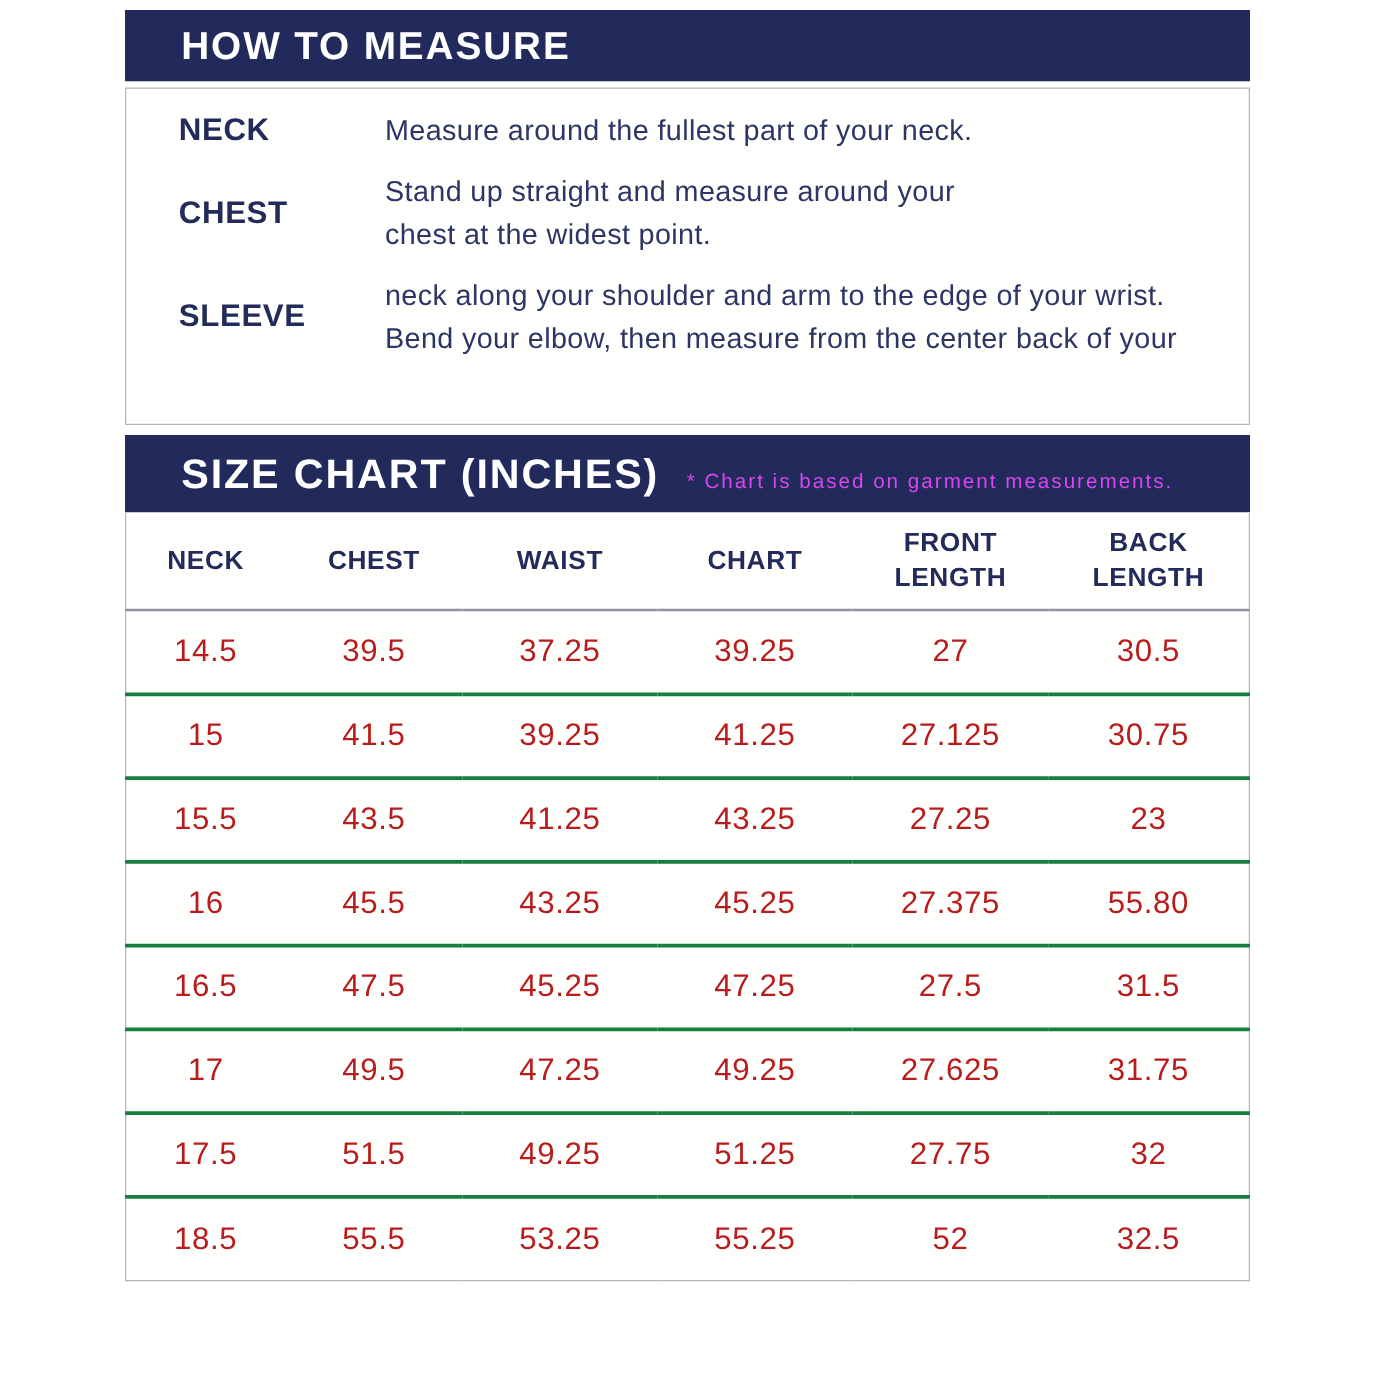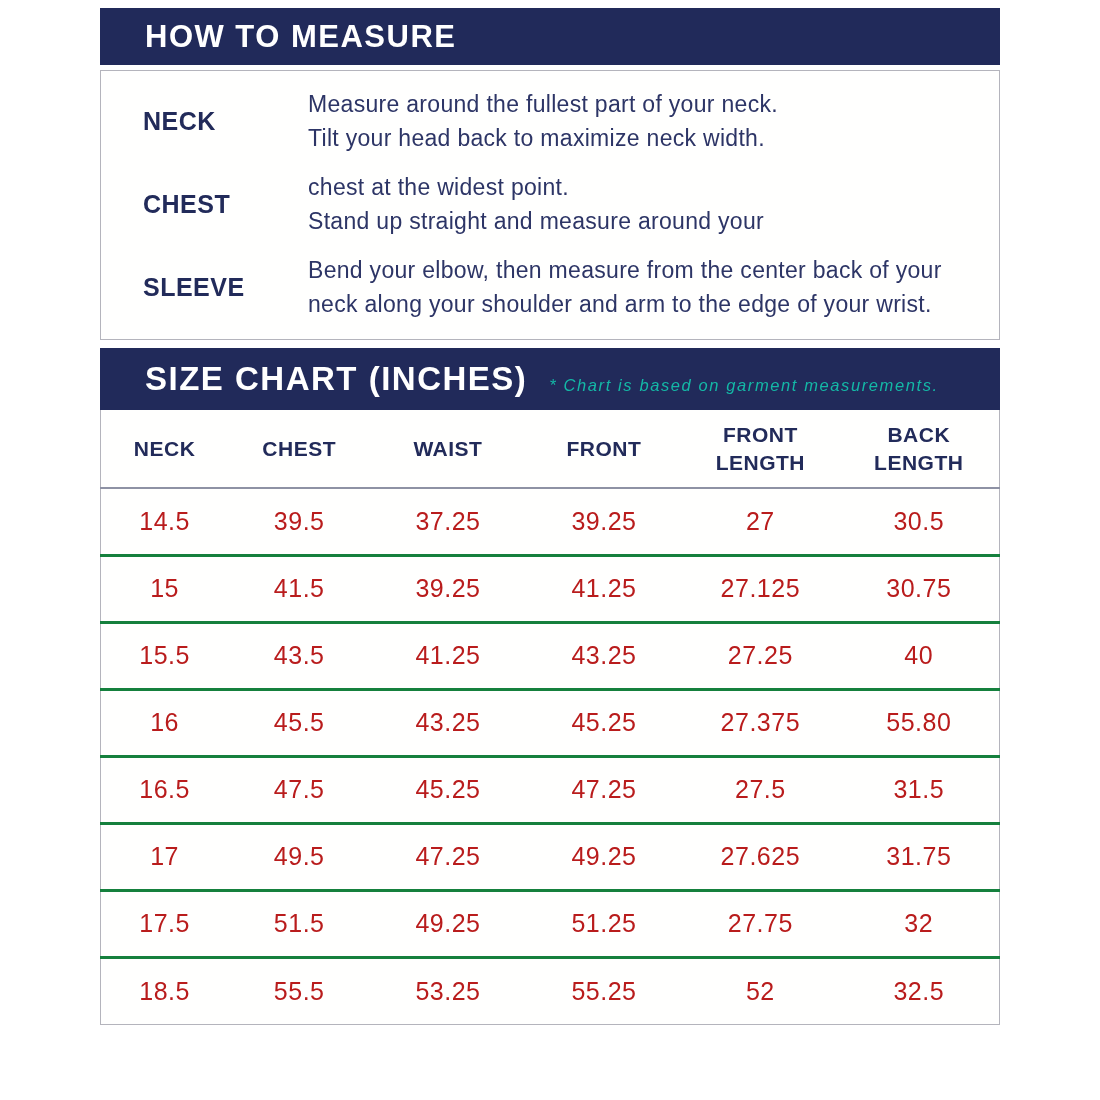--- a/index.html
+++ b/index.html
@@ -16,21 +16,21 @@
     padding-left: 45px;
   }
   .banner1 { top: 8px; height: 57px; }
   .banner2 { top: 348px; height: 62px; align-items: flex-start; }
   .banner-title {
     font-weight: bold; font-size: 31px; letter-spacing: 1.5px;
   }
   .banner2 .banner-title { font-size: 33px; align-self: center; }
   .banner-note {
     font-size: 16.5px; letter-spacing: 1.6px; font-weight: normal;
-    margin-left: 22px; color: #14b8a6; align-self: center; padding-top: 12px; font-style: italic;
+    margin-left: 22px; color: #d946ef; align-self: center; padding-top: 12px;
   }
 
   
   .instruction-box {
     position: absolute; left: 100px; top: 70px; width: 900px; height: 270px;
     background: #fffffe; border: 1px solid #b4b4bc;
     padding: 16px 0 0 42px;
   }
   .instr-row { display: flex; align-items: center; margin-bottom: 15px; }
   .instr-label {
@@ -66,35 +66,34 @@
 
   <div class="banner banner1">
     <span class="banner-title">HOW TO MEASURE</span>
   </div>
 
   <div class="instruction-box">
     <div class="instr-row">
       <div class="instr-label">NECK</div>
       <div class="instr-text">
         <div>Measure around the fullest part of your neck.</div>
-        <div>Tilt your head back to maximize neck width.</div>
       </div>
     </div>
     <div class="instr-row">
       <div class="instr-label">CHEST</div>
       <div class="instr-text">
+        <div>Stand up straight and measure around your</div>
         <div>chest at the widest point.</div>
-        <div>Stand up straight and measure around your</div>
       </div>
     </div>
     <div class="instr-row">
       <div class="instr-label">SLEEVE</div>
       <div class="instr-text">
+        <div>neck along your shoulder and arm to the edge of your wrist.</div>
         <div>Bend your elbow, then measure from the center back of your</div>
-        <div>neck along your shoulder and arm to the edge of your wrist.</div>
       </div>
     </div>
   </div>
 
   <div class="banner banner2">
     <span class="banner-title">SIZE CHART (INCHES)</span>
     <span class="banner-note">* Chart is based on garment measurements.</span>
   </div>
 
   <table class="size-table">
@@ -104,21 +103,21 @@
         <col style="width:17.3%">
       <col style="width:17.4%">
         <col style="width:17.4%">
         <col style="width:17.9%">
     </colgroup>
     <thead>
       <tr>
         <th><span class="th-wrap">NECK</span></th>
         <th><span class="th-wrap">CHEST</span></th>
         <th><span class="th-wrap">WAIST</span></th>
-        <th><span class="th-wrap">FRONT</span></th>
+        <th><span class="th-wrap">CHART</span></th>
         <th><span class="th-wrap">FRONT LENGTH</span></th>
         <th><span class="th-wrap">BACK LENGTH</span></th>
       </tr>
     </thead>
     <tbody>
       <tr>
         <td>14.5</td>
         <td>39.5</td>
         <td>37.25</td>
         <td>39.25</td>
@@ -132,21 +131,21 @@
         <td>41.25</td>
         <td>27.125</td>
         <td>30.75</td>
       </tr>
       <tr>
         <td>15.5</td>
         <td>43.5</td>
         <td>41.25</td>
         <td>43.25</td>
         <td>27.25</td>
-        <td>40</td>
+        <td>23</td>
       </tr>
       <tr>
         <td>16</td>
         <td>45.5</td>
         <td>43.25</td>
         <td>45.25</td>
         <td>27.375</td>
         <td>55.80</td>
       </tr>
       <tr>

